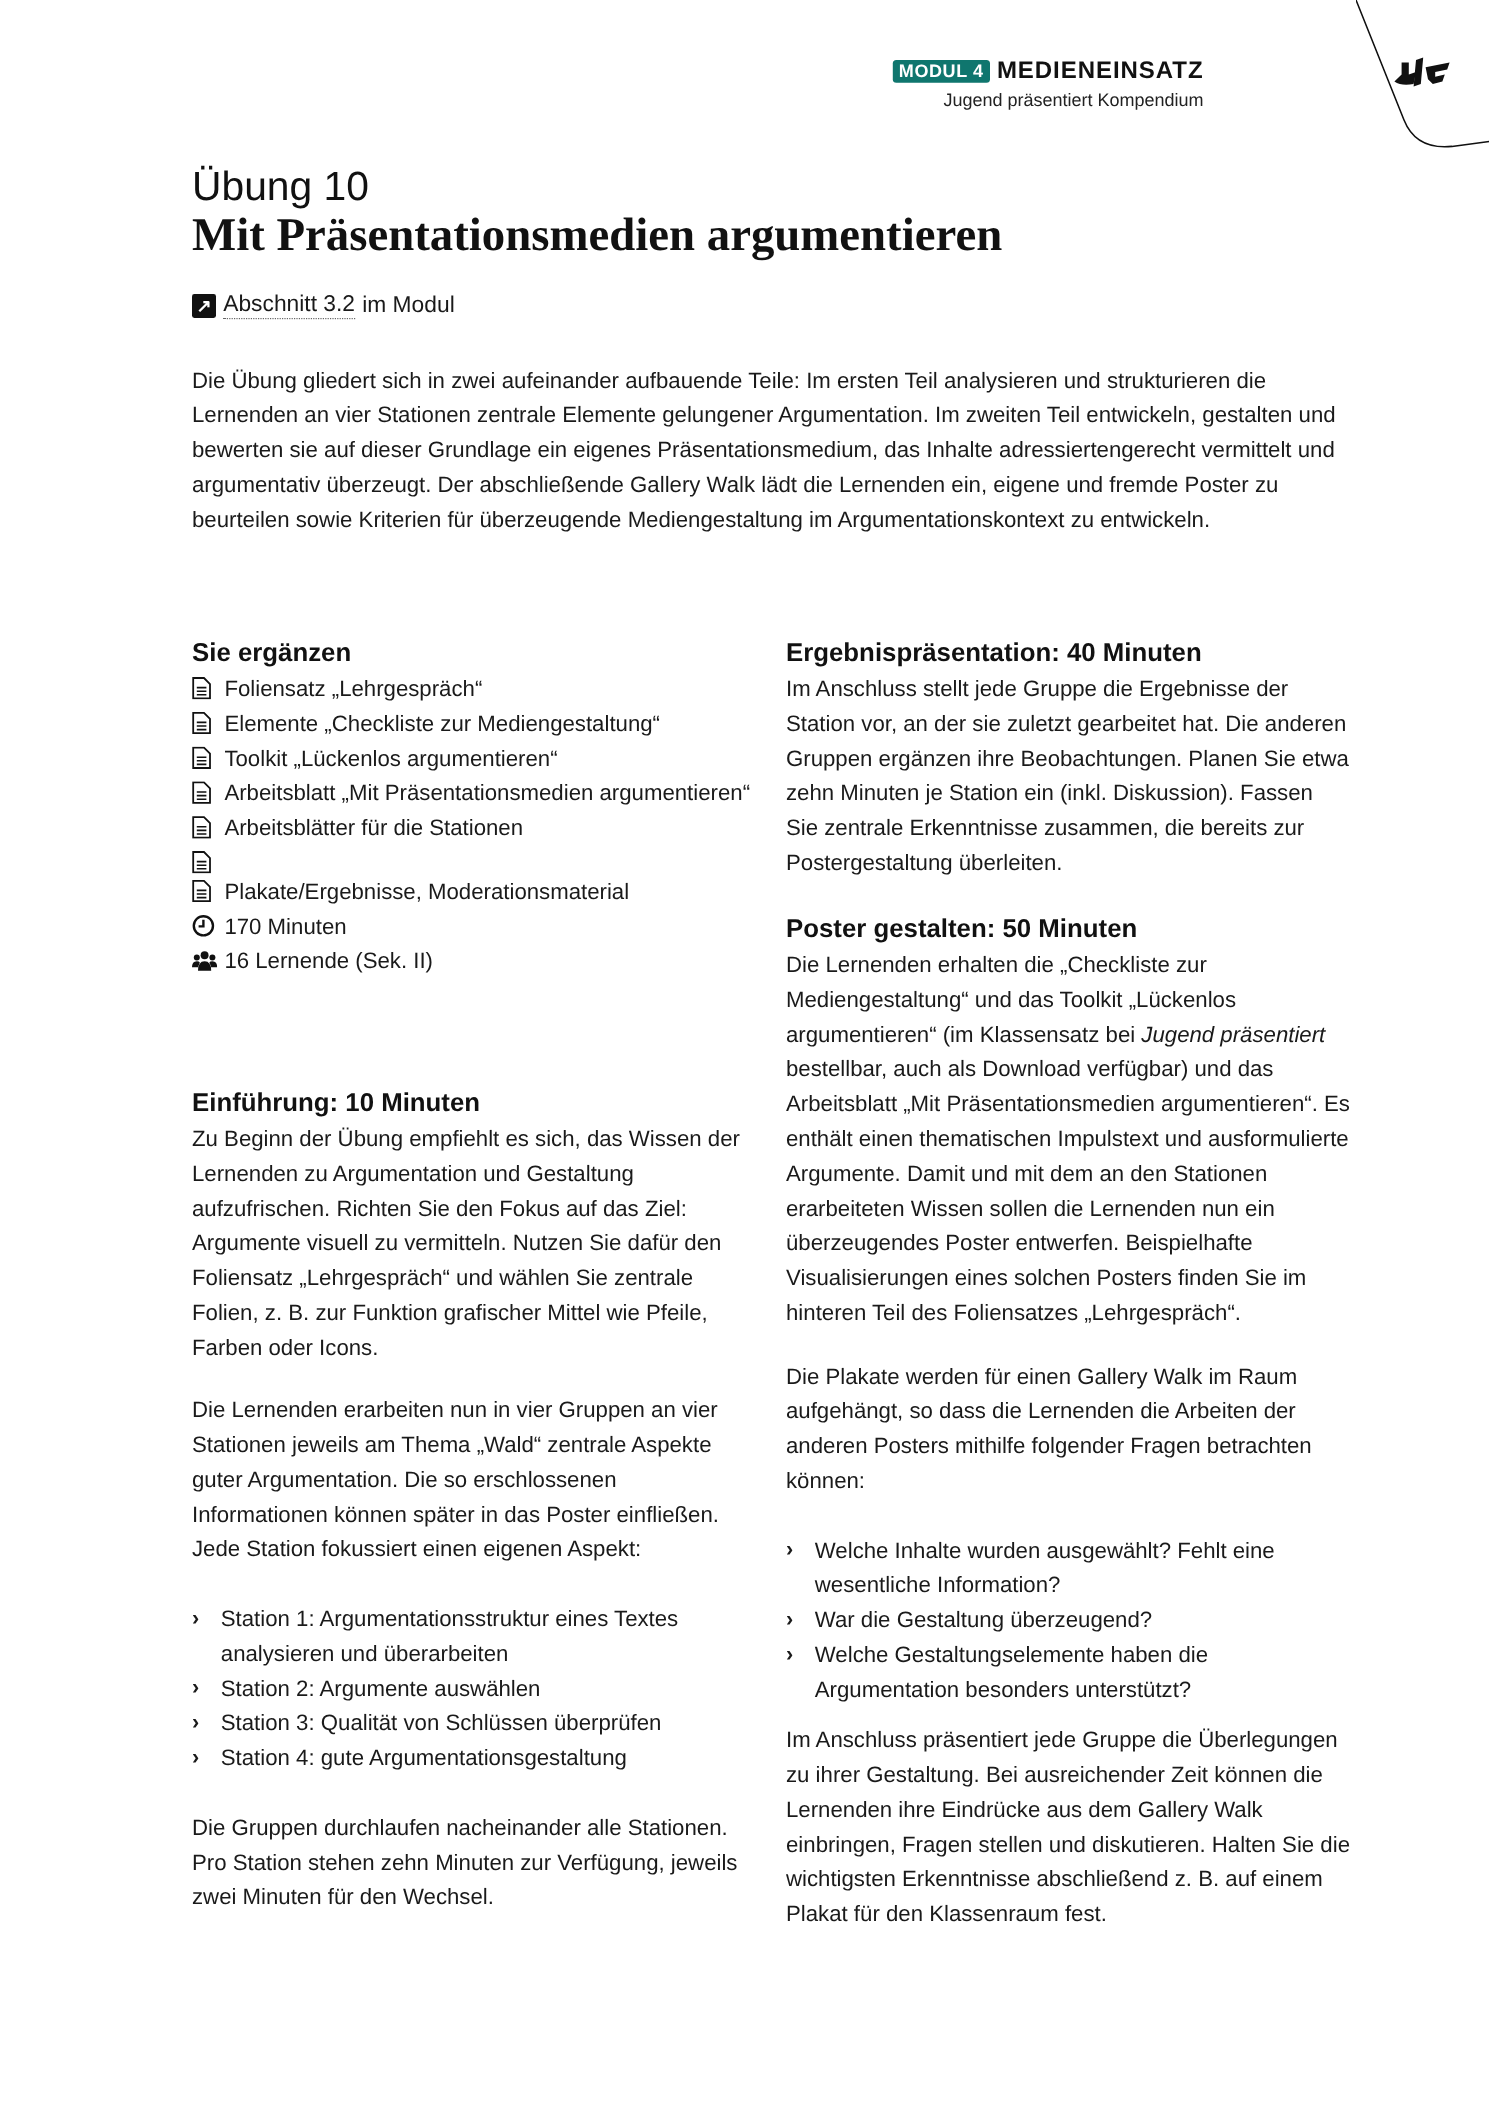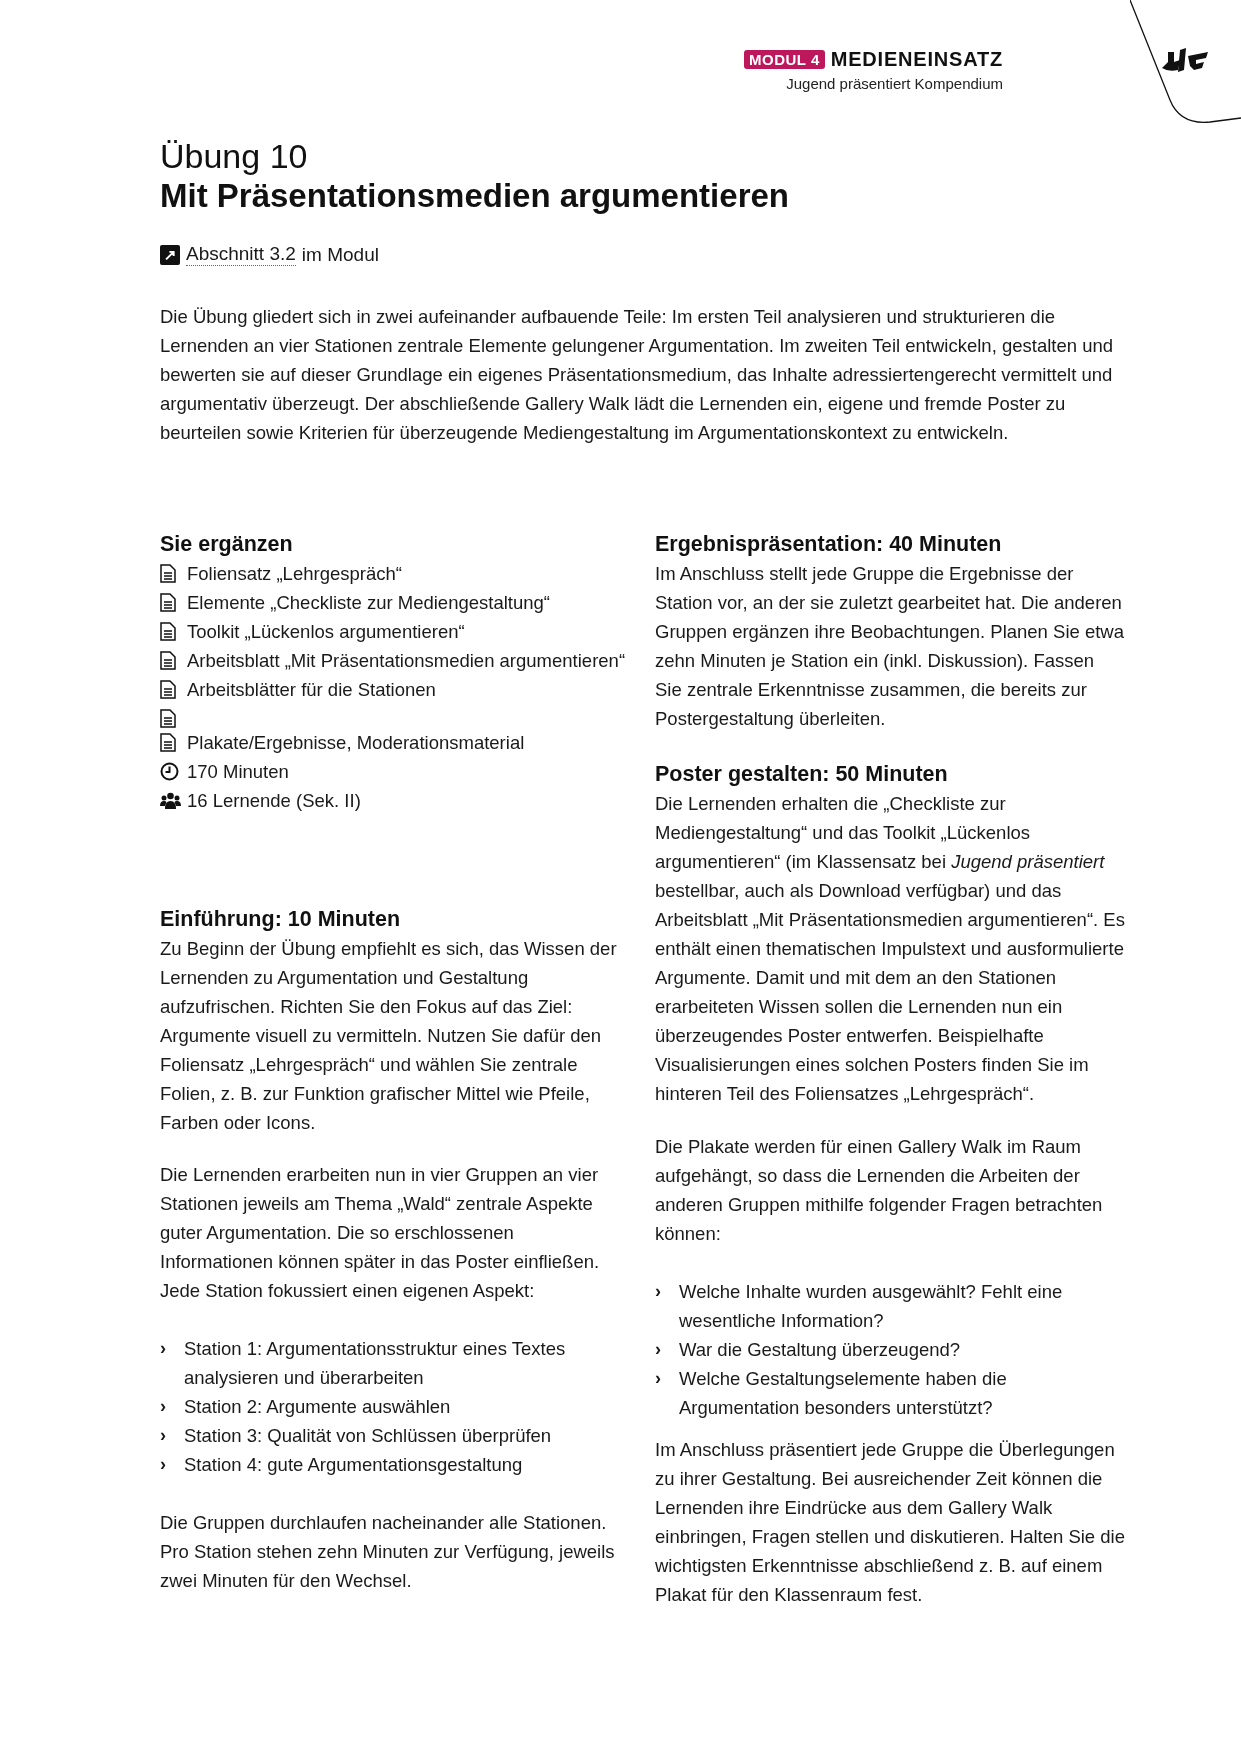--- a/index.html
+++ b/index.html
@@ -3,31 +3,31 @@
 <meta charset="utf-8">
 <style>
   html, body { margin: 0; padding: 0; background: #ffffff; }
   body {
     width: 1241px; height: 1754px; position: relative; overflow: hidden;
     font-family: "Liberation Sans", sans-serif; color: #1a1a1a;
   }
   .header-block { position: absolute; right: 238px; top: 48px; text-align: right; }
   .header-line1 { display: flex; align-items: center; justify-content: flex-end; gap: 6px; }
   .module-badge {
-    background: #be185d; color: #fff; font-weight: bold; font-size: 15px;
+    background: #0f766e; color: #fff; font-weight: bold; font-size: 15px;
     padding: 1px 5px; border-radius: 3px; letter-spacing: 0.5px;
   }
   .module-title { font-weight: bold; font-size: 20px; letter-spacing: 0.8px; color: #111; }
   .header-sub { font-size: 15px; color: #222; margin-top: 4px; }
   .corner-svg { position: absolute; left: 1130px; top: 0; }
   .logo { position: absolute; left: 1160px; top: 42px; }
 
   .title-block { position: absolute; left: 160px; top: 136px; }
   .title-light { font-size: 34px; font-weight: normal; color: #111; line-height: 40px; }
-  .title-bold { font-size: 33px; font-weight: bold; color: #111; line-height: 40px; }
+  .title-bold { font-size: 39px; font-weight: bold; color: #111; line-height: 40px; font-family: Liberation Serif, serif; }
   .ref-line { position: absolute; left: 160px; top: 243px; font-size: 19px; display: flex; align-items: center; gap: 6px; }
   .ref-arrow {
     width: 20px; height: 20px; background: #111; color: #fff; border-radius: 2px;
     display: inline-flex; align-items: center; justify-content: center; font-size: 15px; font-weight: bold;
   }
   .ref-link { border-bottom: 1px dotted #666; }
 
   .intro { position: absolute; left: 160px; top: 302px; width: 960px; font-size: 18.5px; line-height: 29px; }
 
   .col { position: absolute; width: 470px; font-size: 18.5px; line-height: 29px; }
@@ -197,21 +197,21 @@
   <h2>Ergebnispräsentation: 40 Minuten</h2>
   <p>Im Anschluss stellt jede Gruppe die Ergebnisse der Station vor, an der sie zuletzt gearbeitet hat. Die anderen Gruppen ergänzen ihre Beobachtungen. Planen Sie etwa zehn Minuten je Station ein (inkl. Diskussion). Fassen Sie zentrale Erkenntnisse zusammen, die bereits zur Postergestaltung überleiten.</p>
 </div>
 
 <div class="col col-right" style="top:760px;">
   <h2>Poster gestalten: 50 Minuten</h2>
   <p><span>Die Lernenden erhalten die „Checkliste zur Mediengestaltung“ und das Toolkit „Lückenlos argumentieren“ (im Klassensatz bei </span><span class="it">Jugend präsentiert</span><span> bestellbar, auch als Download verfügbar) und das Arbeitsblatt „Mit Präsentationsmedien argumentieren“. Es enthält einen thematischen Impulstext und ausformulierte Argumente. Damit und mit dem an den Stationen erarbeiteten Wissen sollen die Lernenden nun ein überzeugendes Poster entwerfen. Beispielhafte Visualisierungen eines solchen Posters finden Sie im hinteren Teil des Foliensatzes „Lehrgespräch“.</span></p>
 </div>
 
 <div class="col col-right" style="top:1132px;">
-  <p>Die Plakate werden für einen Gallery Walk im Raum aufgehängt, so dass die Lernenden die Arbeiten der anderen Gruppen mithilfe folgender Fragen betrachten können:</p>
+  <p>Die Plakate werden für einen Gallery Walk im Raum aufgehängt, so dass die Lernenden die Arbeiten der anderen Posters mithilfe folgender Fragen betrachten können:</p>
   <ul class="bullets" style="margin-top:29px;">
     <li>
         <span class="chev">›</span>
         <span>Welche Inhalte wurden ausgewählt? Fehlt eine wesentliche Information?</span>
       </li>
     <li>
         <span class="chev">›</span>
         <span>War die Gestaltung überzeugend?</span>
       </li>
     <li>

